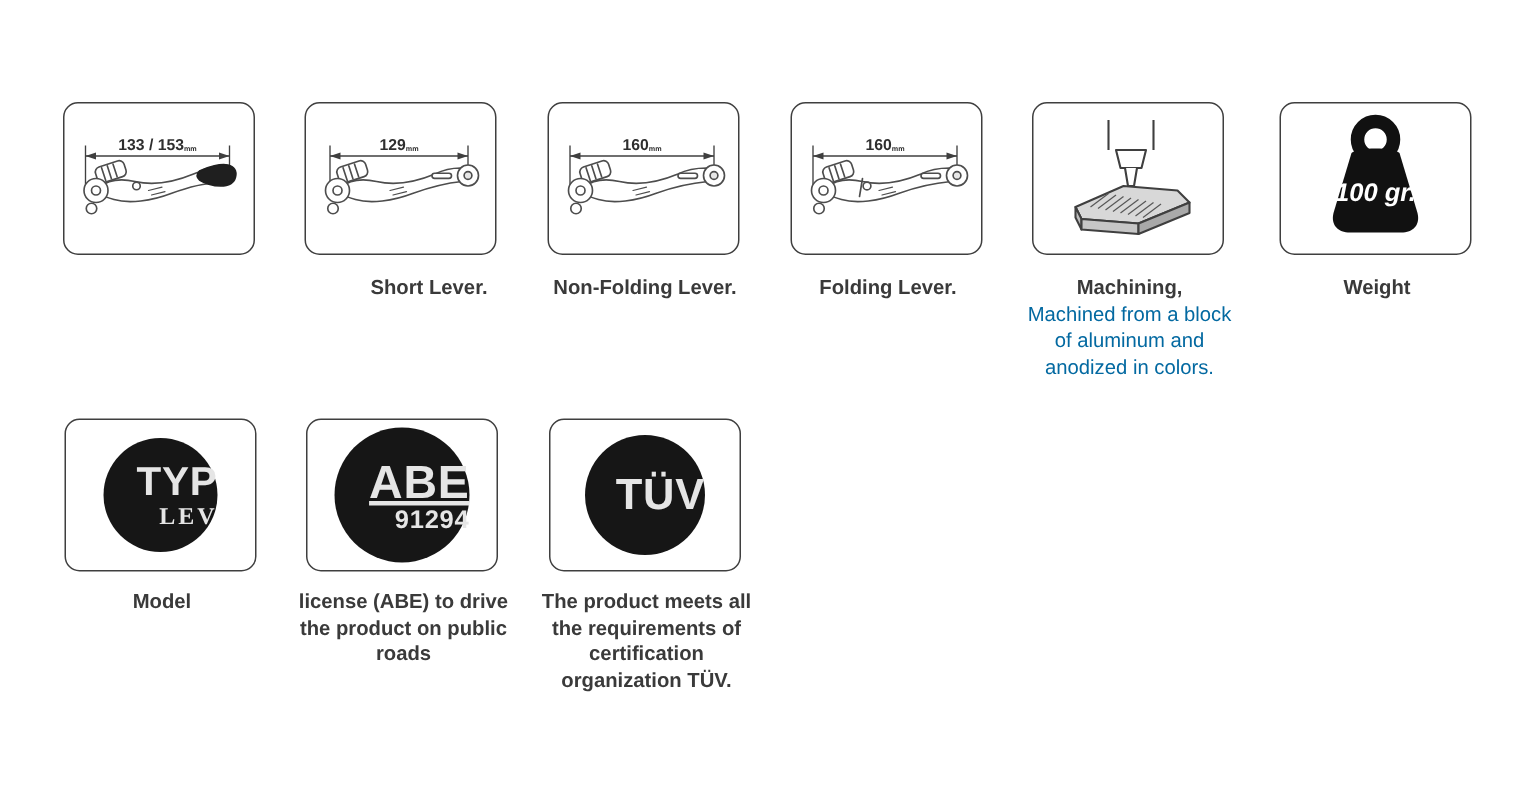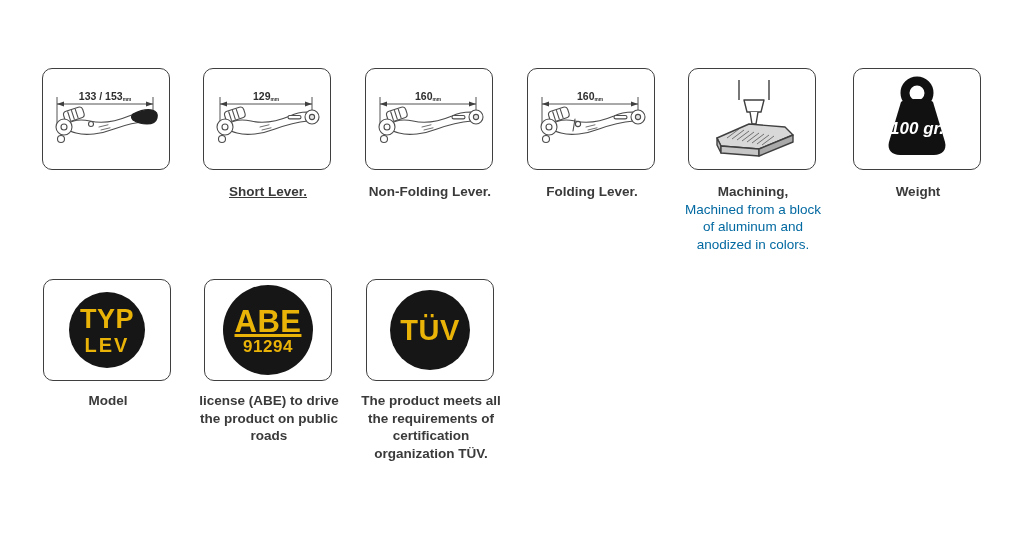--- a/index.html
+++ b/index.html
@@ -7,26 +7,26 @@
        font-family:"Liberation Sans","DejaVu Sans",sans-serif;}
   .card{position:absolute;width:128px;height:102px;background:#fff;
         border:1.4px solid #3f3f3f;border-radius:10px;box-sizing:border-box;
         display:flex;align-items:center;justify-content:center;}
   .card svg{display:block;}
   .caption{position:absolute;width:200px;text-align:center;
            font-size:13.5px;line-height:17.5px;color:#3a3a3a;}
   .cap-bold{font-weight:700;}
   .cap-reg{font-weight:400;color:#0369a1;}
   
-  .badge{border-radius:50%;background:#161616;color:#eab308;
-         display:flex;flex-direction:column;align-items:center;justify-content:center;
+  .badge{border-radius:50%;background:#161616;color:#e5e5e5;
+         display:flex;flex-direction:column;align-items:flex-end;justify-content:center;
          font-weight:700;line-height:1;}
   .badge-typ{width:76px;height:76px;}
   .badge-typ .b-top{font-size:27px;letter-spacing:.5px;}
-  .badge-typ .b-bottom{font-size:20px;letter-spacing:2px;margin-top:2px;}
+  .badge-typ .b-bottom{font-size:16px;letter-spacing:2px;margin-top:2px;font-family:Liberation Serif, serif;}
   .badge-abe{width:90px;height:90px;}
   .badge-abe .b-top{font-size:31px;letter-spacing:.5px;text-decoration:underline;}
   .badge-abe .b-bottom{font-size:17px;margin-top:1px;letter-spacing:.5px;}
   .badge-tuv{width:80px;height:80px;}
   .badge-tuv .b-top{font-size:29px;letter-spacing:.5px;}
   
   .draw{stroke:#4d4d4d;stroke-width:1.1;fill:#fff;stroke-linejoin:round;stroke-linecap:round;}
   .dim line{stroke:#3f3f3f;stroke-width:0.9;}
   .dim path{fill:#3f3f3f;stroke:none;}
   .dim text{fill:#2e2e2e;font-family:"Liberation Sans",sans-serif;font-weight:700;}
@@ -87,21 +87,21 @@
         <line x1="30" y1="40" x2="30" y2="49"></line>
         <line x1="34" y1="40" x2="34" y2="49"></line>
       </g>
       <circle cx="21" cy="57" r="8"></circle>
       <circle cx="21" cy="57" r="3"></circle>
       <circle cx="18" cy="69" r="3.5"></circle>
       <path d="M56,57 l9,-2.2 M58,60 l9,-2.2" fill="none" stroke-width="0.8"></path>
     </g>
   </svg>
 </figure>
-<div class="caption" style="left:168px;top:183px;text-decoration:underline;">
+<div class="caption" style="left:186px;top:183px;">
   <div class="cap-bold">
       <div>Short Lever.</div>
     </div>
 </div>
 
 <figure class="card" style="left:365px;top:68px;margin:0;">
   <svg width="126" height="98" viewBox="0 0 126 98">
     <g class="dim">
       <line x1="14" y1="34" x2="110" y2="34"></line>
       <line x1="14" y1="27" x2="14" y2="54"></line>

